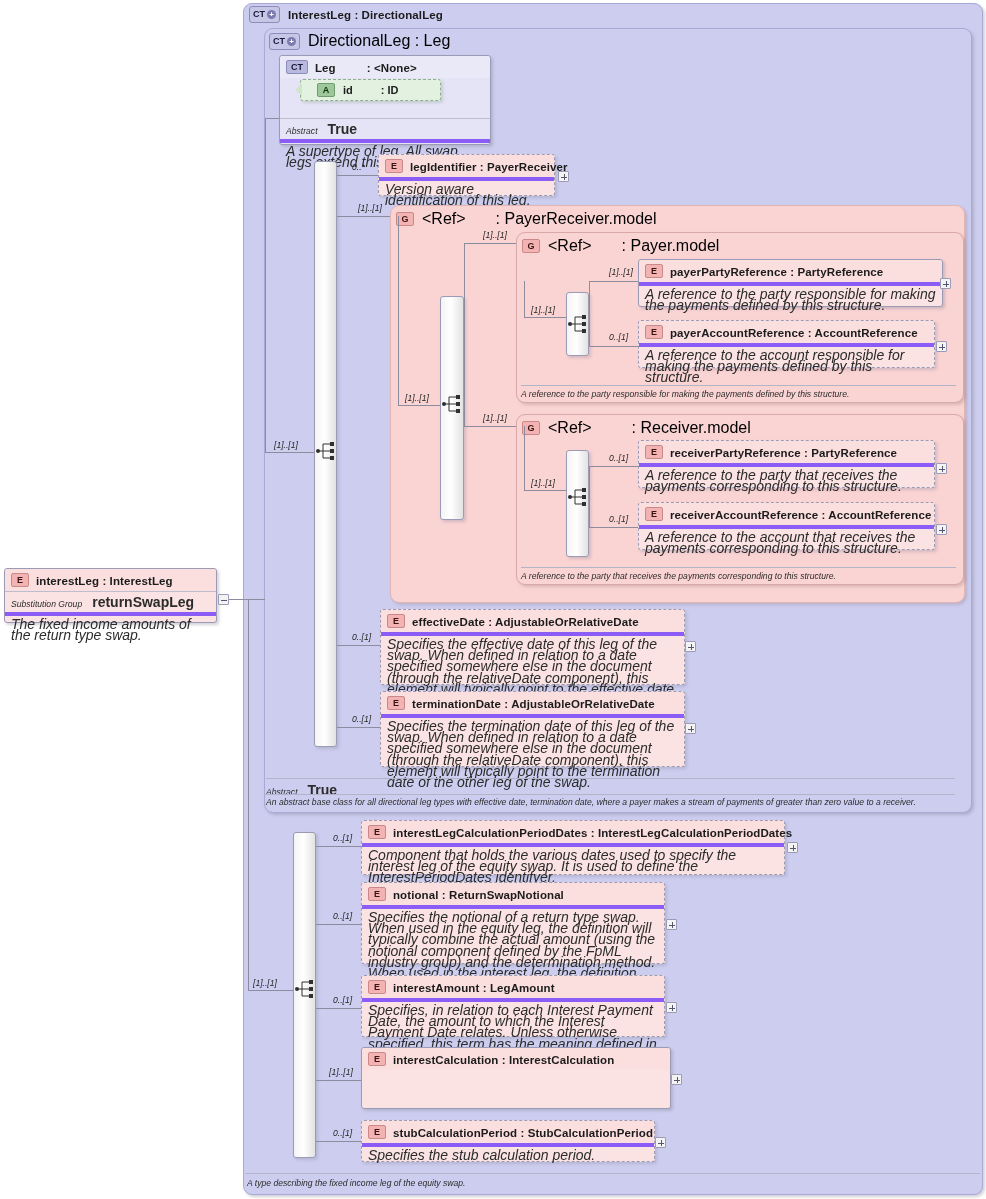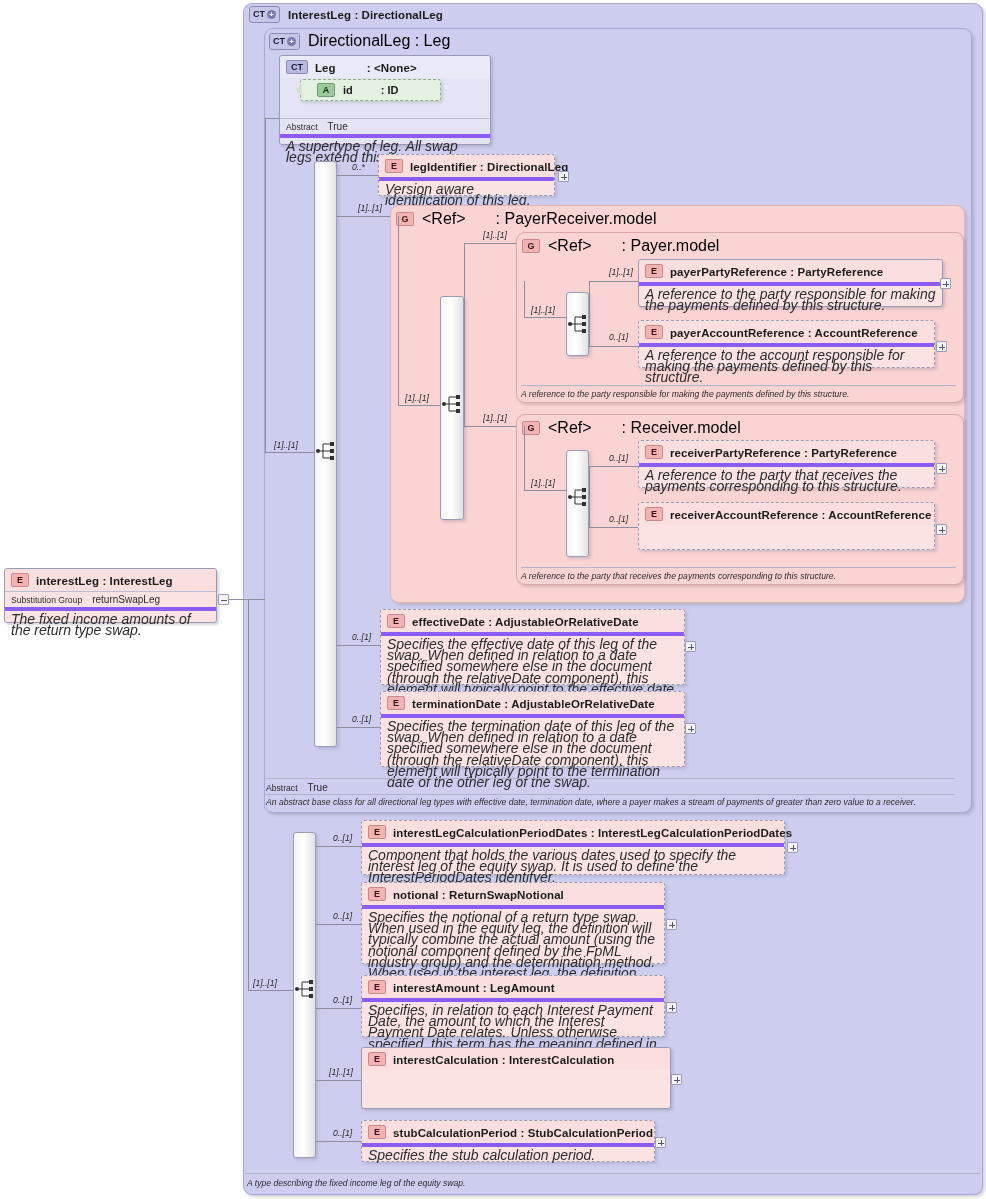--- a/index.html
+++ b/index.html
@@ -31,22 +31,22 @@
 
   .ctplus{display:inline-flex;align-items:center;gap:2px;border:1px solid #8c8cba;background:#c6c6e6;
           border-radius:3px;padding:0 3px;height:15px;}
   .ctplus .lbl{font-size:9px;font-weight:bold;color:#16163a;line-height:13px;}
   .ctplus .pl{width:9px;height:9px;border-radius:50%;background:#7b7bb0;color:#fff;font-size:8px;
               line-height:9px;text-align:center;font-weight:bold;}
 
   .desc{font-size:14px;font-style:italic;color:#2b2b2b;line-height:11.2px;padding:3px 6px 4px 6px;
         border-top:4px solid #8b5cf6;}
   .annotrow{font-size:8.6px;color:#2b2b2b;padding:2px 6px;border-top:1px solid #bdbdcf;display:flex;gap:10px;align-items:baseline;}
-  .annotrow .k{}
-  .annotrow .v{font-weight:normal;font-size:10px;}
+  .annotrow .k{font-style:italic;}
+  .annotrow .v{font-weight:bold;font-size:14px;}
 
   
   .attrbox{position:absolute;box-sizing:border-box;border:1px dashed #8fae8f;background:#e3f2e0;
            border-radius:3px;display:flex;align-items:center;gap:8px;padding:0 8px 0 16px;
            box-shadow:2px 2px 3px rgba(130,150,130,.3);}
   .attrbox:before{content:"";position:absolute;left:-6px;top:50%;margin-top:-6px;width:0;height:0;
            border-top:6px solid transparent;border-bottom:6px solid transparent;border-right:7px solid #cfe6cb;}
   .attrbox .ttl{font-size:11px;font-weight:bold;color:#1b1b1b;}
 
   
@@ -140,21 +140,21 @@
     <rect x="15" y="16" width="4" height="4" fill="#303030"></rect>
   </svg>
   <div class="card" style="left:274px;top:440px;">[1]..[1]</div>
   <div class="ln lnh" style="left:265px;top:452px;width:49px;"></div>
   <div class="ln lnv" style="left:265px;top:118px;height:334px;"></div>
   <div class="ln lnh" style="left:265px;top:118px;width:14px;"></div>
 
   <div class="nodebox nb-dash nb-pinkbody" style="left:378px;top:154px;width:177px;height:42px;">
     <div class="hdr hdr-pink">
       <span class="tag tag-e">E</span>
-      <span class="ttl">legIdentifier : DirectionalLeg</span>
+      <span class="ttl">legIdentifier : PayerReceiver</span>
     </div>
     <div class="desc">Version aware identification of this leg.</div>
   </div>
   <div class="expander plus" style="left:558px;top:171px;"></div>
   <div class="card" style="left:352px;top:162px;">0..*</div>
   <div class="ln lnh" style="left:337px;top:175px;width:41px;"></div>
 
   <div class="panel pink" style="left:390px;top:205px;width:575px;height:398px;"></div>
   <div style="position:absolute;left:396px;top:210px;display:flex;align-items:center;gap:8px;">
     <span class="tag tag-g">G</span>
@@ -221,21 +221,21 @@
   </div>
   <div class="expander plus" style="left:936px;top:341px;"></div>
   <div class="card" style="left:609px;top:332px;">0..[1]</div>
   <div class="ln lnh" style="left:589px;top:346px;width:49px;"></div>
   <div class="ln lnv" style="left:589px;top:281px;height:65px;"></div>
 
   <div class="panel pink" style="left:516px;top:414px;width:448px;height:171px;border-color:#d9a8a8;"></div>
   <div style="position:absolute;left:522px;top:419px;display:flex;align-items:center;gap:8px;">
     <span class="tag tag-g">G</span>
     <span class="ttl">&lt;Ref&gt;</span>
-    <span class="ttl" style="margin-left:22px;">: Receiver.model</span>
+    <span class="ttl" style="margin-left:32px;">: Receiver.model</span>
   </div>
   <div class="card" style="left:483px;top:413px;">[1]..[1]</div>
   <div class="ln lnh" style="left:464px;top:426px;width:52px;"></div>
   <div class="hr" style="left:521px;top:567px;width:435px;"></div>
   <div class="footnote" style="left:521px;top:571px;width:435px;">A reference to the party that receives the payments corresponding to this structure.</div>
 
   <div class="seqbar" style="left:566px;top:450px;width:23px;height:107px;"></div>
   <svg class="seqicon" style="left:567px;top:486px;" viewBox="0 0 22 22">
     <circle cx="3" cy="11" r="2" fill="#303030"></circle>
     <path d="M3 11 H8 M8 4 V18 M8 4 H15 M8 11 H15 M8 18 H15" stroke="#303030" fill="none" stroke-width="1"></path>
@@ -256,20 +256,21 @@
   </div>
   <div class="expander plus" style="left:936px;top:463px;"></div>
   <div class="card" style="left:609px;top:453px;">0..[1]</div>
   <div class="ln lnh" style="left:589px;top:466px;width:49px;"></div>
 
   <div class="nodebox nb-dash nb-pinkbody" style="left:638px;top:502px;width:297px;height:48px;">
     <div class="hdr hdr-pink">
       <span class="tag tag-e">E</span>
       <span class="ttl">receiverAccountReference : AccountReference</span>
     </div>
+    <div class="desc">A reference to the account that receives the payments corresponding to this structure.</div>
   </div>
   <div class="expander plus" style="left:936px;top:524px;"></div>
   <div class="card" style="left:609px;top:514px;">0..[1]</div>
   <div class="ln lnh" style="left:589px;top:527px;width:49px;"></div>
   <div class="ln lnv" style="left:589px;top:466px;height:61px;"></div>
 
   <div class="ln lnv" style="left:464px;top:243px;height:183px;"></div>
 
   <div class="nodebox nb-dash nb-pinkbody" style="left:380px;top:609px;width:305px;height:76px;">
     <div class="hdr hdr-pink">

